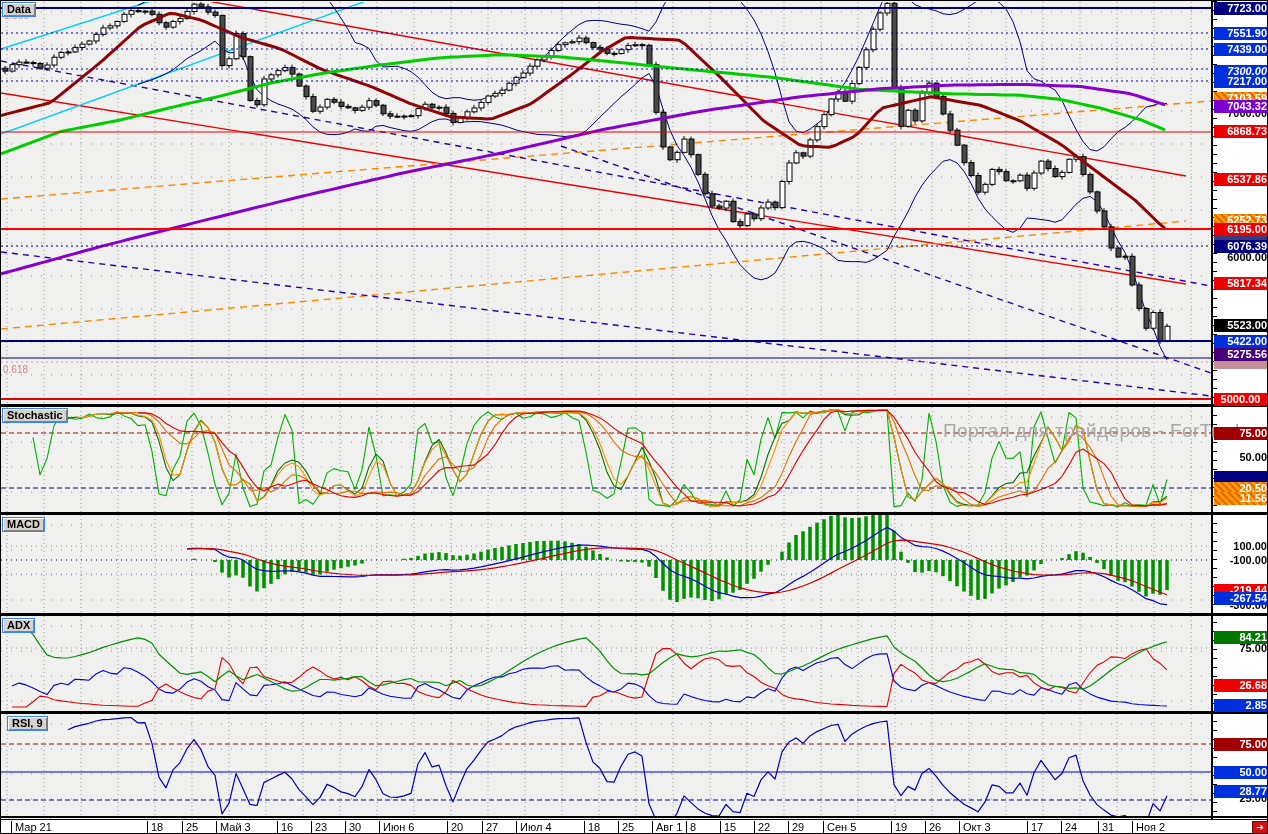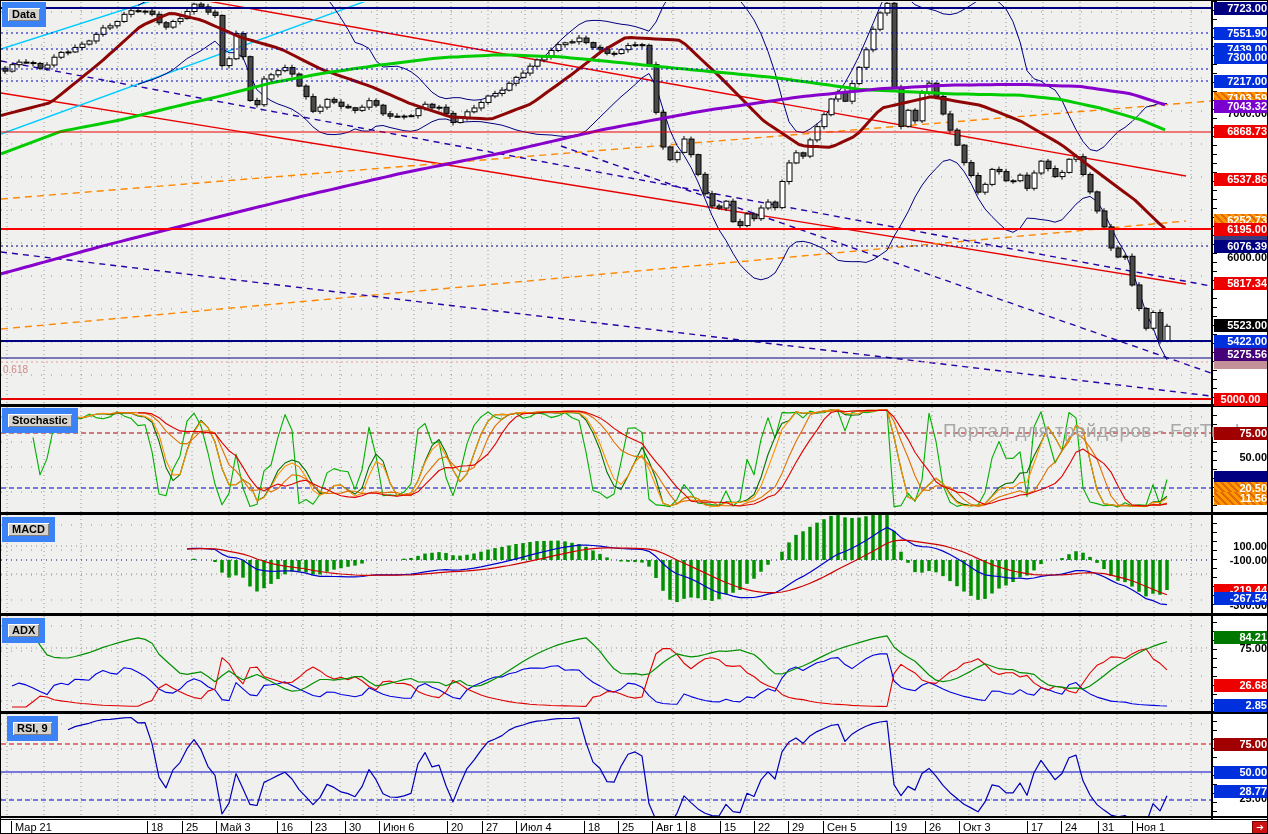--- a/index.html
+++ b/index.html
@@ -4,21 +4,21 @@
 <style>
   html,body{margin:0;padding:0;background:#fff;}
   #screen{position:relative;width:1268px;height:834px;background:#F0F0EE;overflow:hidden;
           border:1px solid #000;box-sizing:border-box;font-family:"Liberation Sans",sans-serif;}
   #axis-strip{position:absolute;left:1212px;top:0;width:56px;height:818px;background:#fff;z-index:2;}
   #axis-line{position:absolute;left:1210px;top:0;width:2px;height:818px;background:#000;z-index:3;}
   #ticks{position:absolute;left:1212px;top:0;width:4px;height:818px;z-index:4;
          background:repeating-linear-gradient(180deg,#000 0 1px,transparent 1px 9px);}
   #cv{position:absolute;left:0;top:0;z-index:1;}
   .sep{position:absolute;left:0;width:1268px;height:3px;background:#000;z-index:6;}
-  .chip{position:absolute;z-index:7;background:#D6D3CE;border:6px solid #3b82f6;
+  .chip{position:absolute;z-index:7;background:#D6D3CE;border:1px solid #3b82f6;
         box-shadow:inset 1px 1px 0 #fff,inset -1px -1px 0 #808080;
         font:bold 11px "Liberation Sans",sans-serif;color:#000;padding:0 4px;line-height:13px;height:13px;}
   .fib{position:absolute;z-index:1;font:10px "Liberation Sans",sans-serif;}
   #watermark{position:absolute;left:942px;top:419px;z-index:5;color:#A8A8A8;
              font:19px "Liberation Sans",sans-serif;letter-spacing:.4px;white-space:nowrap;}
   .lbl{position:absolute;left:1213px;width:53px;height:13px;z-index:8;
        font:bold 11px "Liberation Sans",sans-serif;line-height:13px;text-align:right;padding-right:2px;color:#fff;}
   .s-navy{background:#000080;}
   .s-blue{background:#0030DD;}
   .s-red{background:#EE0000;}
@@ -793,21 +793,21 @@
   <div class="chip" style="left:1px;top:516px">MACD</div>
   <div class="chip" style="left:1px;top:617px">ADX</div>
   <div class="chip" style="left:6px;top:715px">RSI, 9</div>
 
   <div id="watermark">Портал для трейдеров - ForTrader.ru</div>
 
   <div id="labels">
       <div class="lbl s-navy" style="top: 1px;">7723.00</div>
       <div class="lbl s-blue" style="top: 26px;">7551.90</div>
       <div class="lbl s-blue" style="top: 42px;">7439.00</div>
-      <div class="lbl s-blue" style="top: 50px;">7300.00</div>
+      <div class="lbl s-blue" style="top: 64px; font-style: italic;">7300.00</div>
       <div class="lbl s-blue" style="top: 74px;">7217.00</div>
       <div class="lbl s-orange" style="top: 91px;">7103.59</div>
       <div class="lbl s-purple" style="top: 99px;">7043.32</div>
       <div class="lbl s-plain" style="top: 106px;">7000.00</div>
       <div class="lbl s-red" style="top: 124px;">6868.73</div>
       <div class="lbl s-red" style="top: 172px;">6537.86</div>
       <div class="lbl s-orange" style="top: 213px;">6252.73</div>
       <div class="lbl s-red" style="top: 222px;">6195.00</div>
       <div class="lbl s-slivnavy" style="top: 233px;"></div>
       <div class="lbl s-navy" style="top: 239px;">6076.39</div>
@@ -858,17 +858,17 @@
       <span class="date" style="left: 719px;">15</span>
       <span class="date" style="left: 753px;">22</span>
       <span class="date" style="left: 787px;">29</span>
       <span class="date" style="left: 822px;">Сен 5</span>
       <span class="date" style="left: 890px;">19</span>
       <span class="date" style="left: 924px;">26</span>
       <span class="date" style="left: 958px;">Окт 3</span>
       <span class="date" style="left: 1026px;">17</span>
       <span class="date" style="left: 1060px;">24</span>
       <span class="date" style="left: 1097px;">31</span>
-      <span class="date" style="left: 1131px;">Ноя 1</span>
+      <span class="date" style="left: 1131px;">Ноя 2</span>
     </div>
 
   <div id="corner-btn">➔</div>
 </div>
 
 </body></html>

